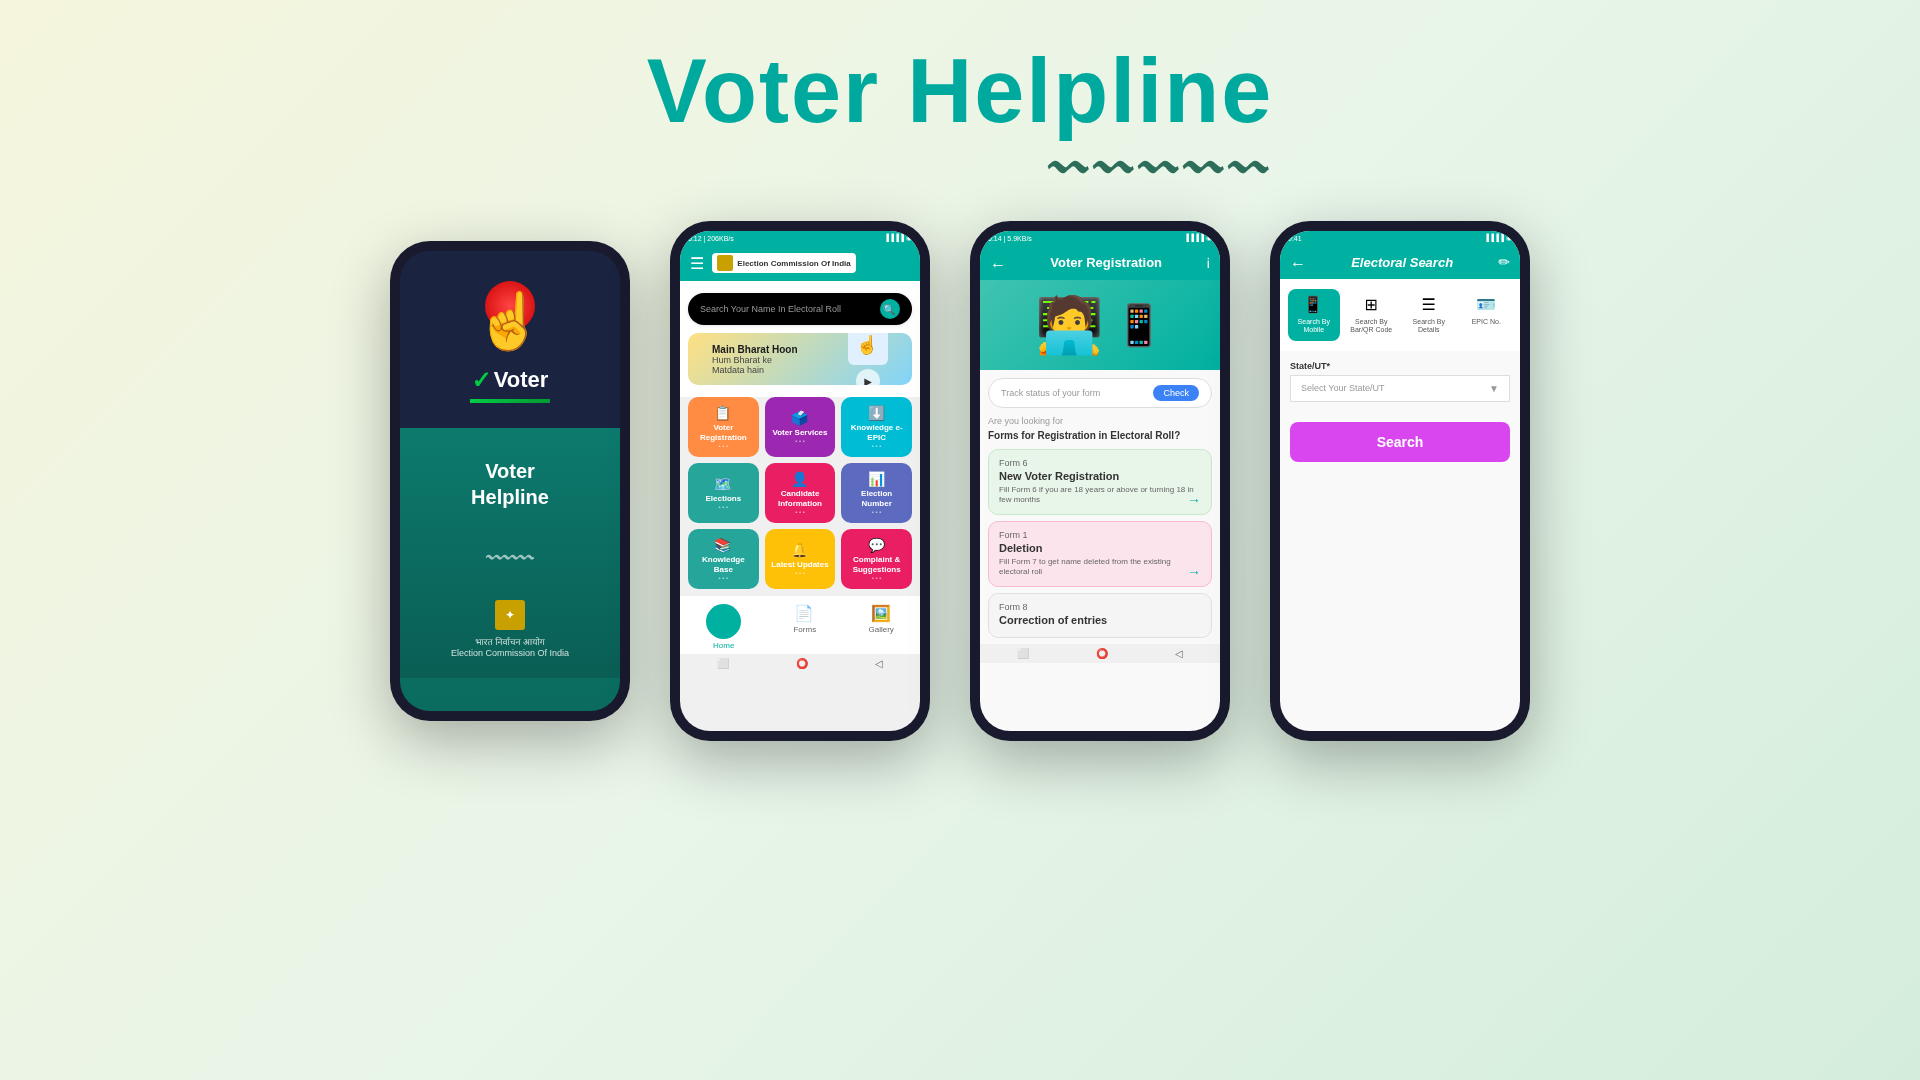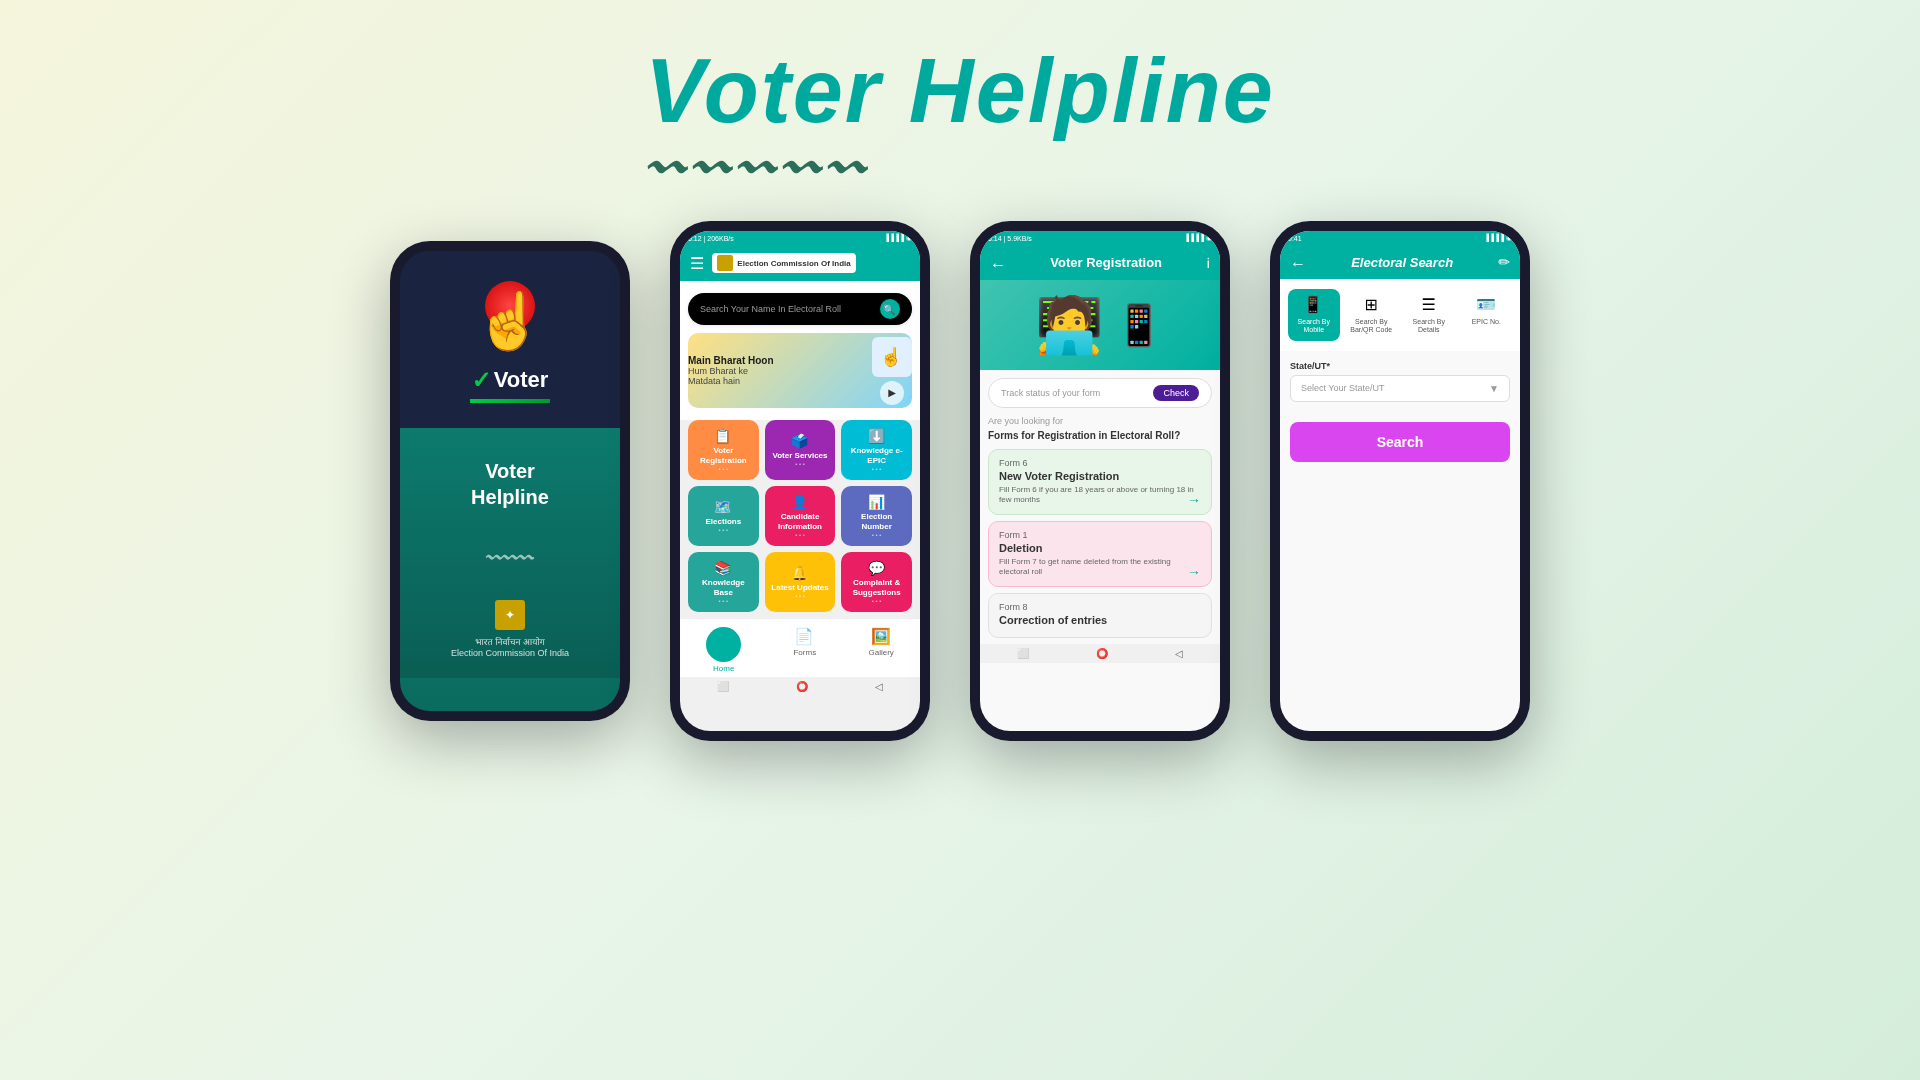--- a/index.html
+++ b/index.html
@@ -8,24 +8,23 @@
       height: 1080px;
       background: linear-gradient(135deg, #f5f5dc 0%, #e8f5e9 50%, #d4edda 100%);
       font-family: 'Arial', sans-serif;
       overflow: hidden;
       display: flex;
       flex-direction: column;
       align-items: center;
     }
 
     .header {
-      text-align: left;
+      text-align: right;
       margin-top: 40px;
       margin-bottom: 10px;
-      font-style: italic;
     }
     .header h1 {
       font-size: 90px;
       font-weight: 900;
       color: #00a99d;
       letter-spacing: 2px;
     }
     .header .swirl {
       font-size: 40px;
       color: #2c6e5a;
@@ -212,22 +211,22 @@
       display: flex;
       align-items: center;
       justify-content: center;
       color: white;
       font-size: 10px;
     }
     .banner {
       margin: 0 8px 8px;
       background: linear-gradient(135deg, #ffe082, #81d4fa);
       border-radius: 10px;
-      padding: 0;
-      height: 75px;
+      padding: 24px;
+      height: 52px;
       display: flex;
       align-items: center;
       justify-content: space-between;
       overflow: hidden;
     }
     .banner-play {
       width: 24px;
       height: 24px;
       background: rgba(255,255,255,0.7);
       border-radius: 50%;
@@ -359,21 +358,21 @@
       padding: 6px 12px;
       display: flex;
       align-items: center;
       justify-content: space-between;
     }
     .track-text {
       font-size: 9px;
       color: #999;
     }
     .check-btn {
-      background: #4c1d95;
+      background: #3b82f6;
       color: white;
       border-radius: 12px;
       padding: 3px 10px;
       font-size: 9px;
       text-align: right;
     }
     .looking-for {
       padding: 0 8px;
       font-size: 9px;
       color: #999;
@@ -477,21 +476,21 @@
     }
     .field-label {
       font-size: 9px;
       color: #333;
       font-weight: bold;
       margin-bottom: 4px;
     }
     .field-input {
       width: 100%;
       border: 1px solid #ddd;
-      border-radius: 6px;
+      border-radius: 0;
       padding: 7px 10px;
       font-size: 9px;
       color: #999;
       background: white;
       display: flex;
       align-items: center;
       justify-content: space-between;
     }
     .dropdown-arrow {
       font-size: 10px;

